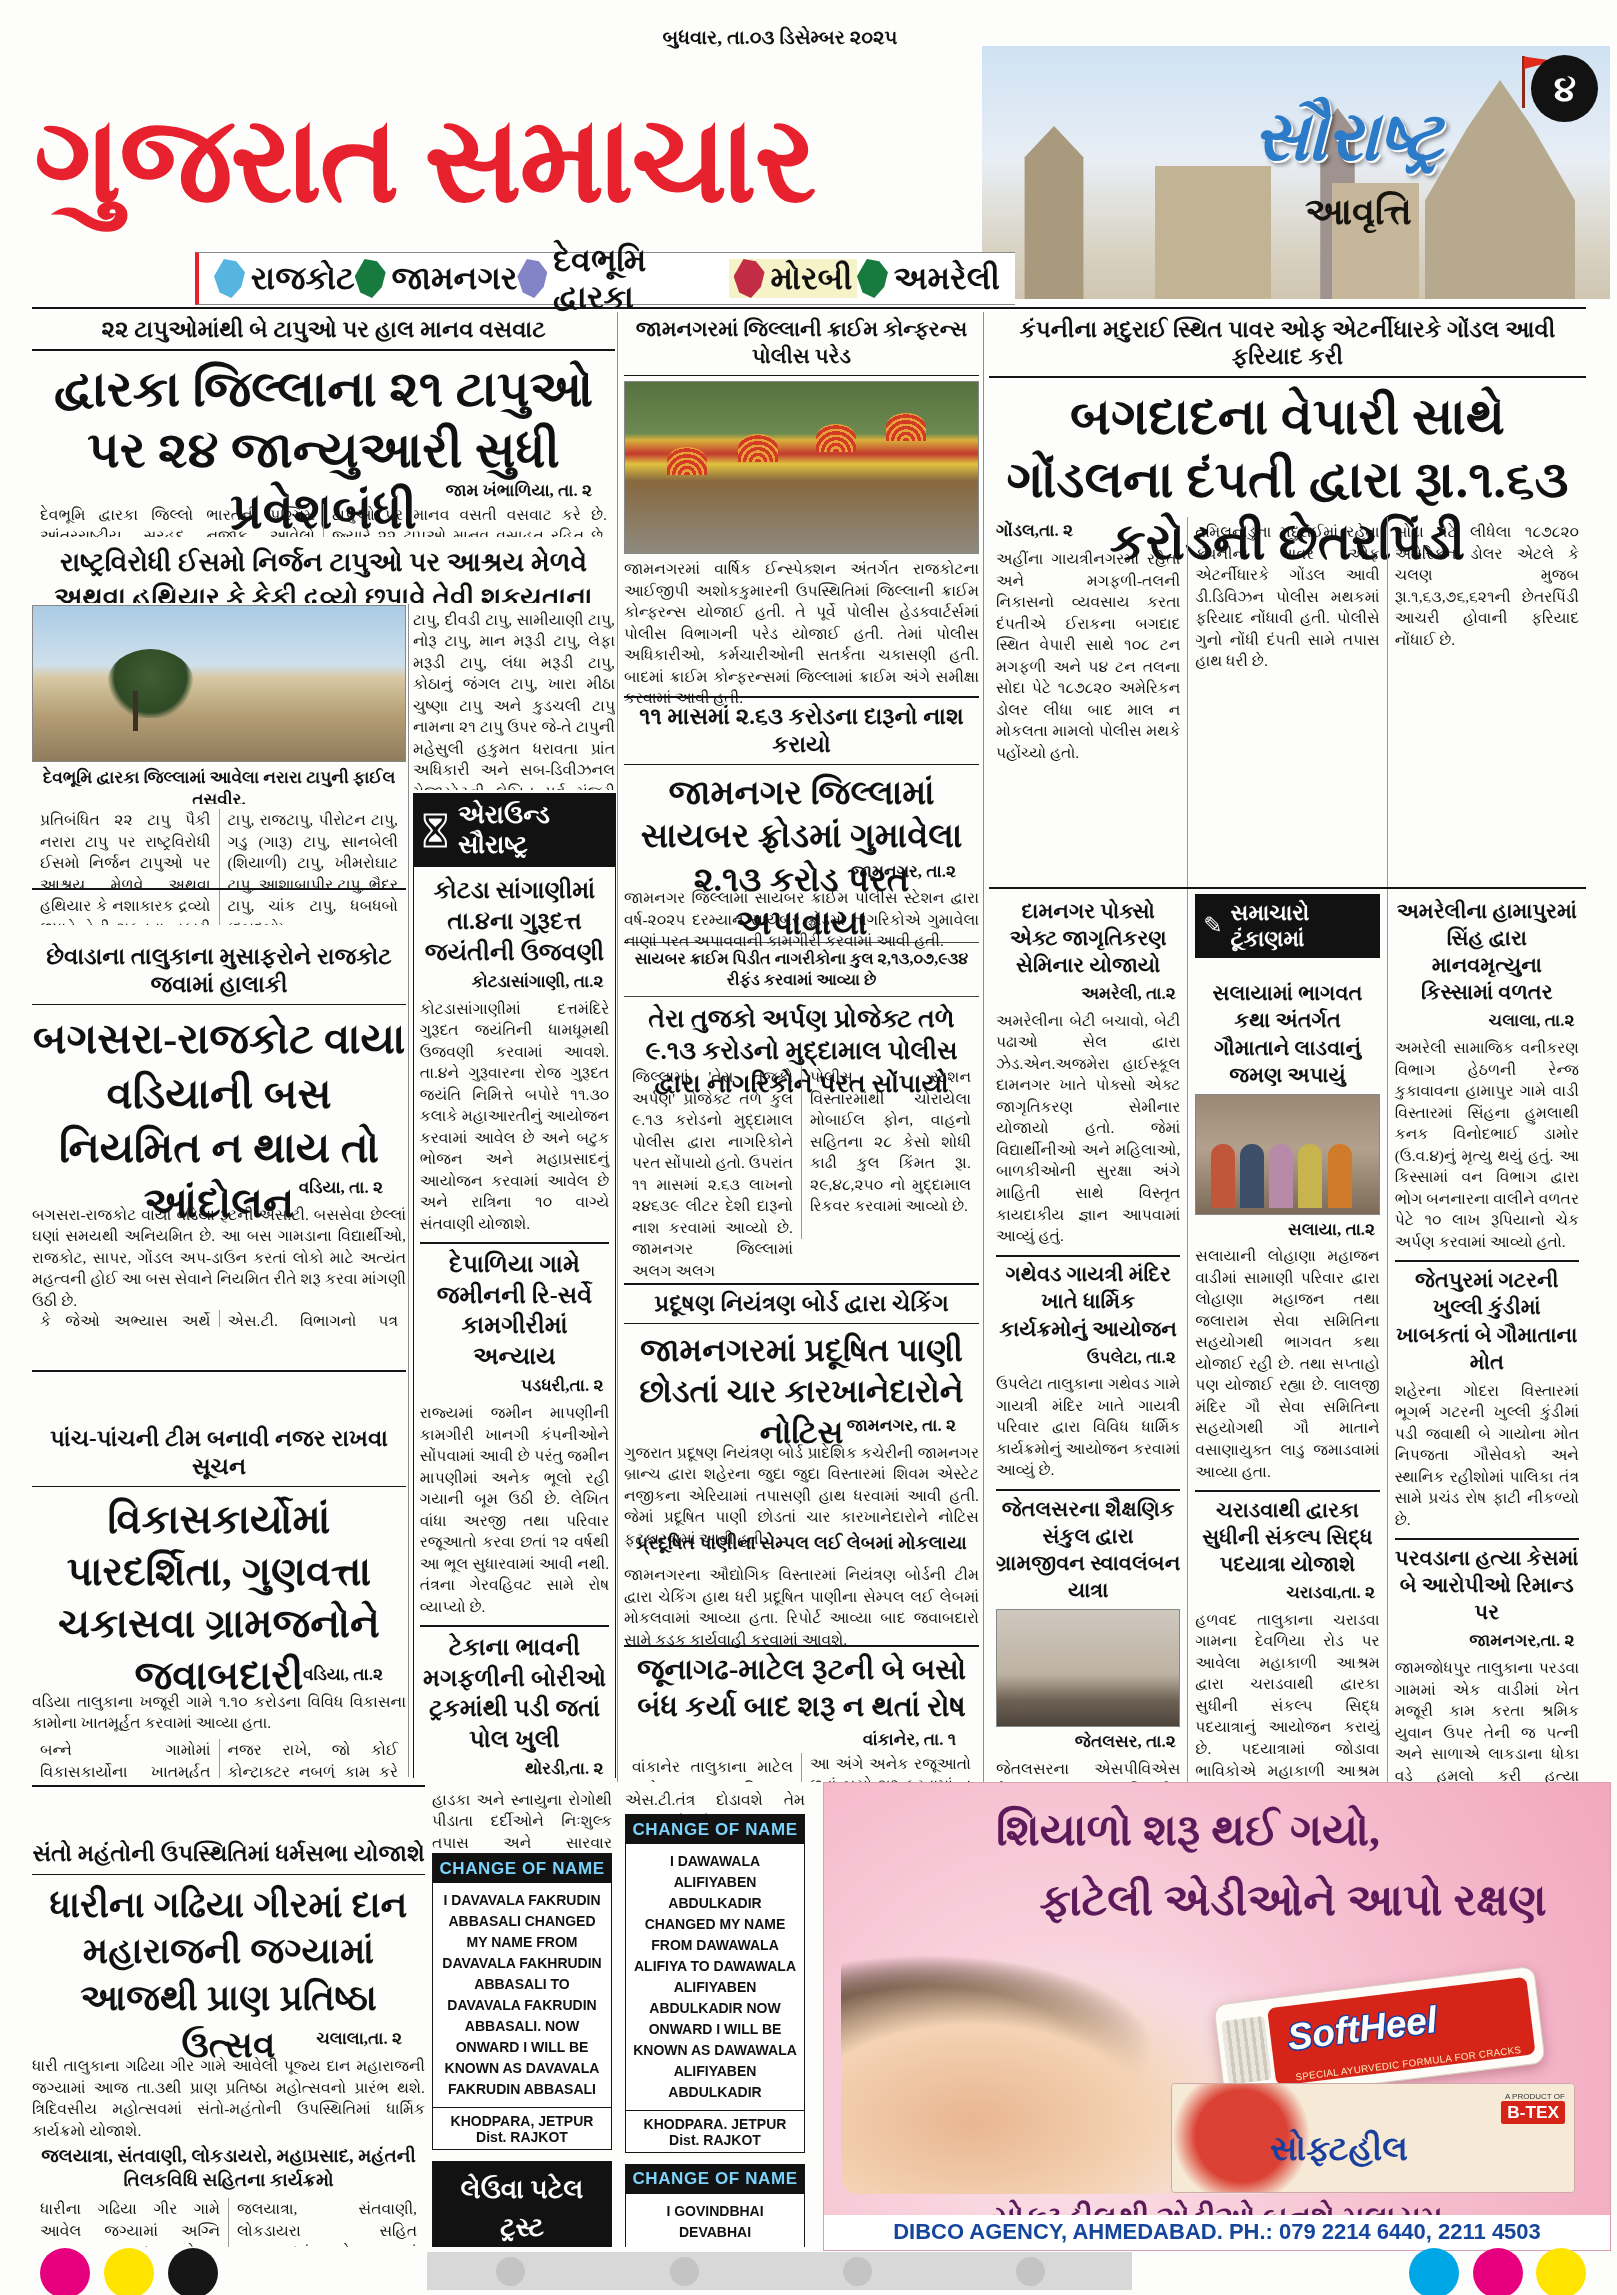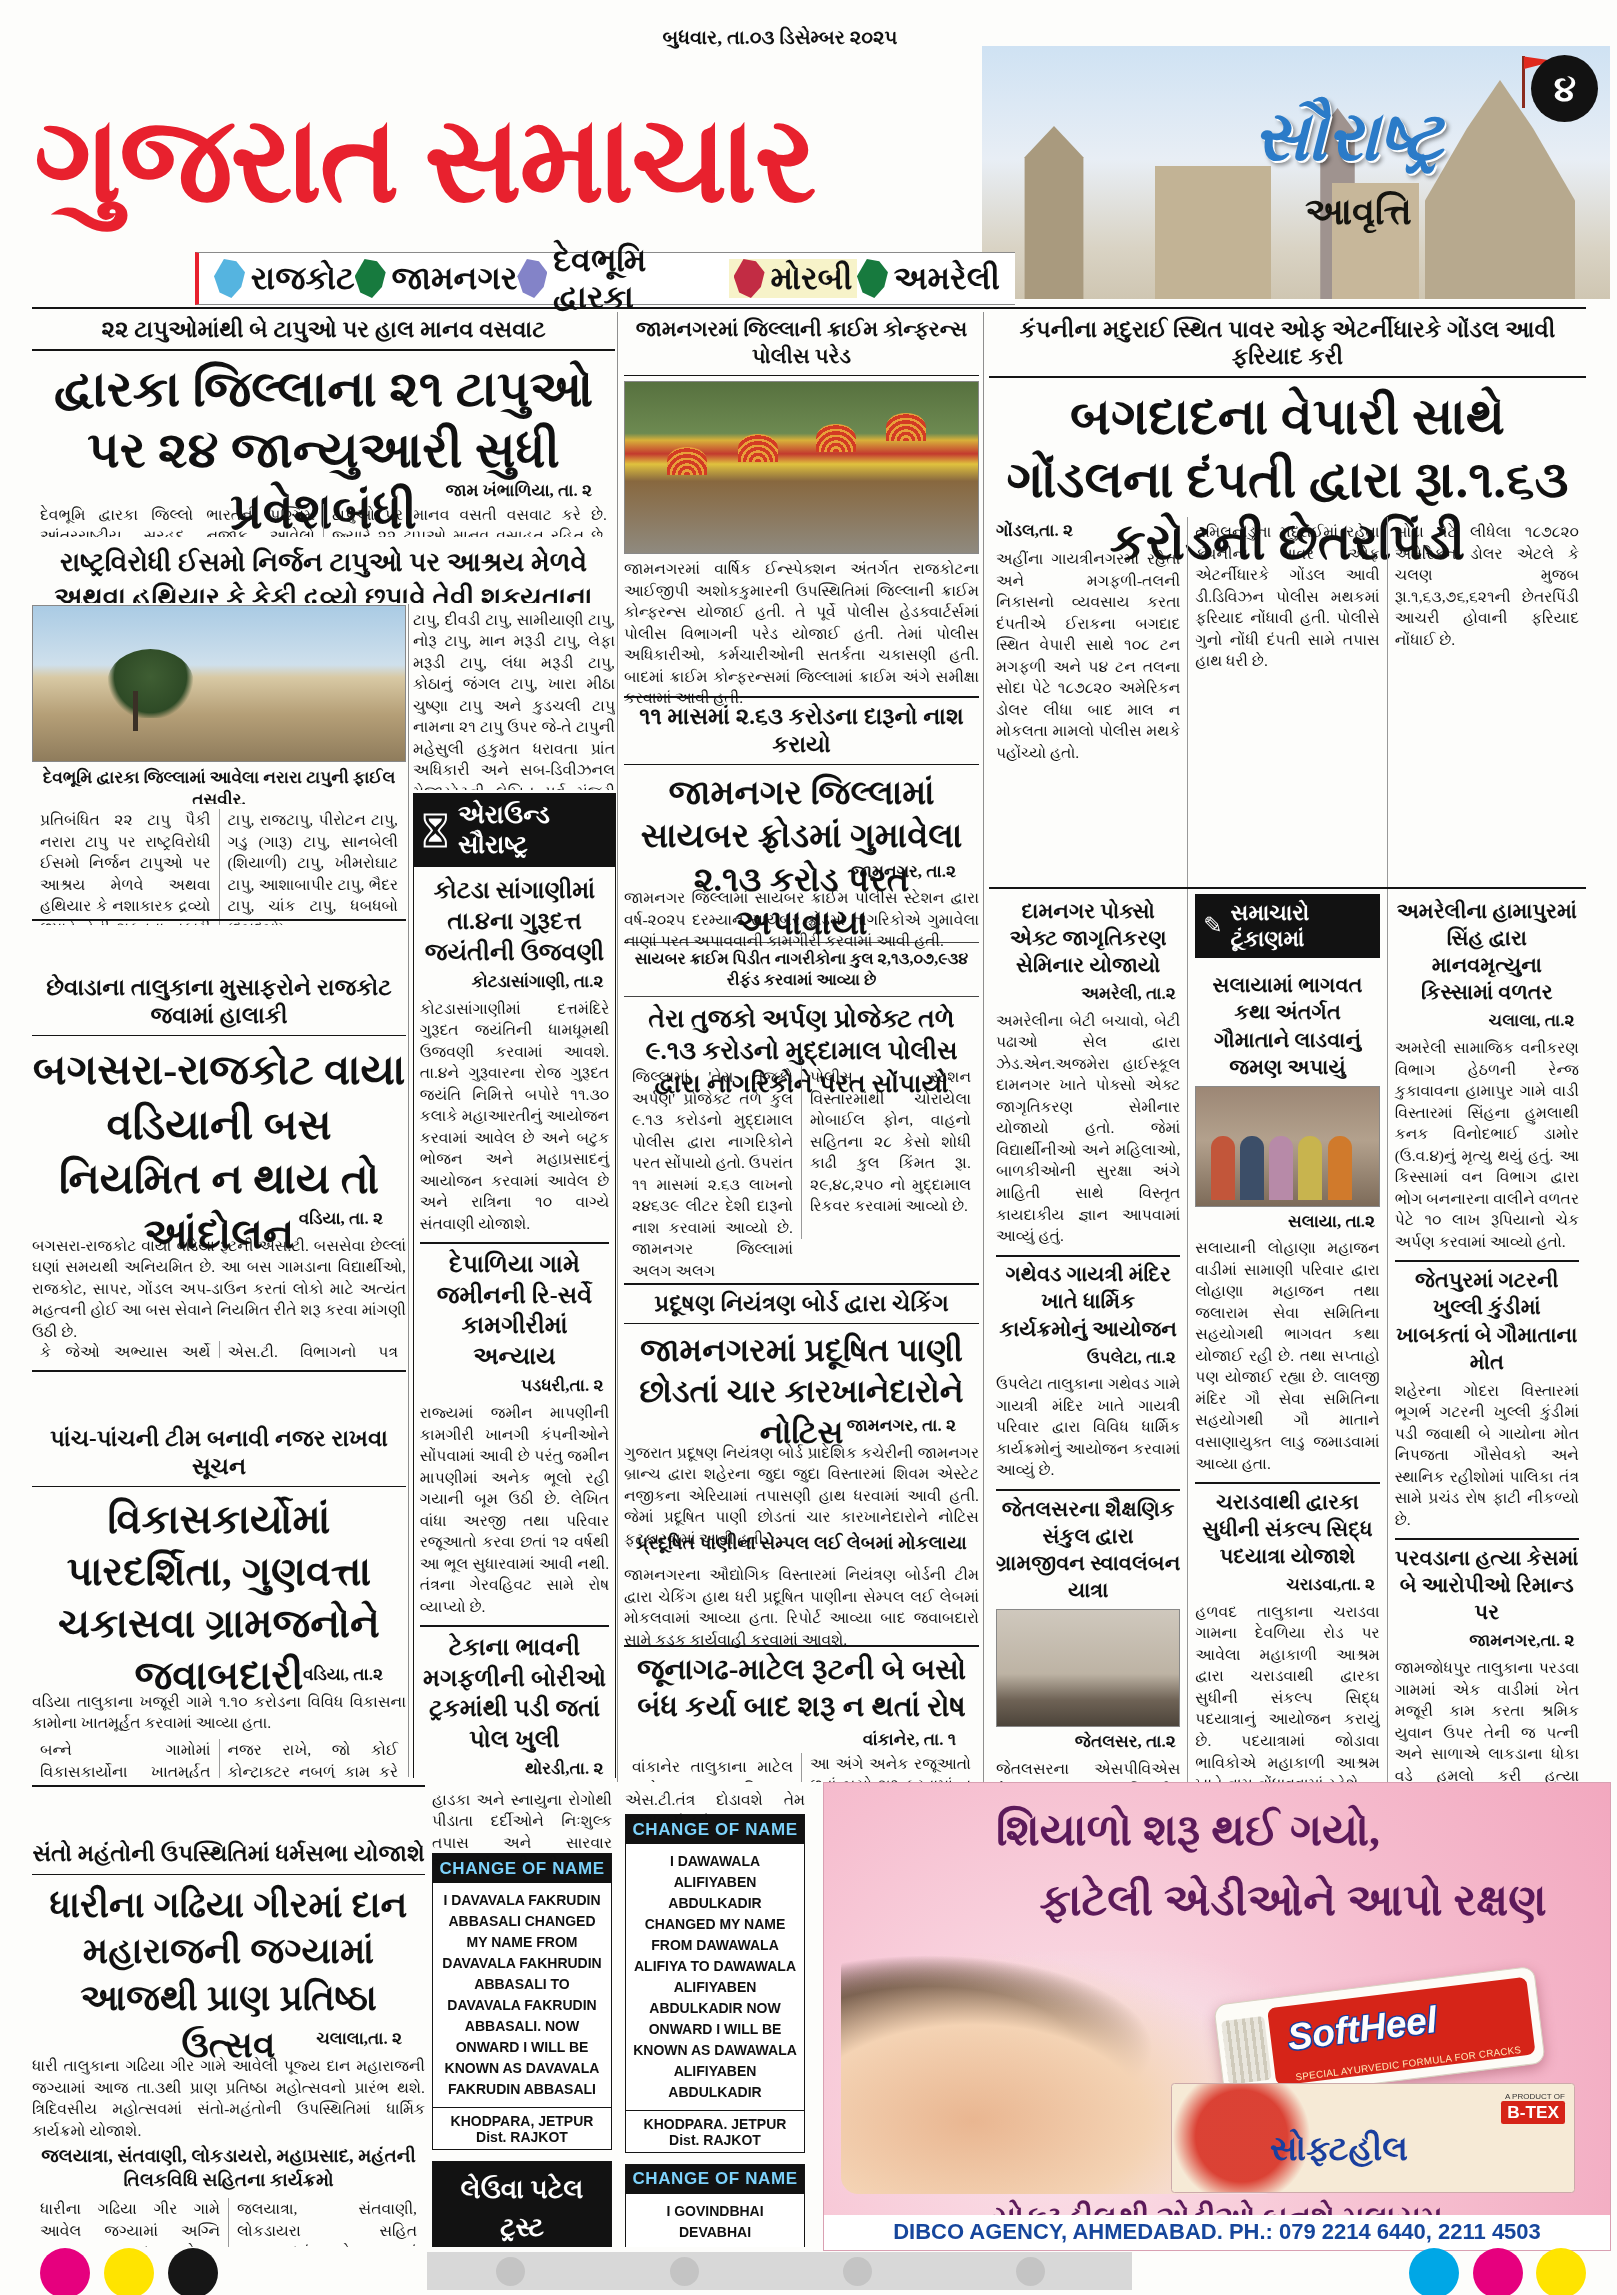--- a/index.html
+++ b/index.html
@@ -188,21 +188,21 @@
     </div>
     <div class="caption">દેવભૂમિ દ્વારકા જિલ્લામાં આવેલા નરારા ટાપુની ફાઈલ તસવીર.</div>
   </div>
   <div class="abs body-txt" style="left:413px; top:605px; width:202px; height:185px;">ટાપુ, દીવડી ટાપુ, સામીયાણી ટાપુ, નોરૂ ટાપુ, માન મરૂડી ટાપુ, લેફા મરૂડી ટાપુ, લંધા મરૂડી ટાપુ, કોઠાનું જંગલ ટાપુ, ખારા મીઠા ચુષ્ણા ટાપુ અને કુડચલી ટાપુ નામના ૨૧ ટાપુ ઉપર જે-તે ટાપુની મહેસુલી હકુમત ધરાવતા પ્રાંત અધિકારી અને સબ-ડિવીઝનલ મેજીસ્ટ્રેટની લેખિત પૂર્વ મંજુરી વિના પ્રવેશ કરવા પર પ્રતિબંધ મૂકવામાં આવ્યો છે. આ જાહેરનામું તા. ૨૪ જાન્યુઆરી સુધી અમલમાં રહેશે.</div>
 
   <div class="abs cols2" style="left:32px; top:809px; width:374px; height:116px;">
     <div class="body-txt">પ્રતિબંધિત ૨૨ ટાપુ પૈકી નરારા ટાપુ પર રાષ્ટ્રવિરોધી ઈસમો નિર્જન ટાપુઓ પર આશ્રય મેળવે અથવા હથિયાર કે નશાકારક દ્રવ્યો છુપાવે તેની શક્યતા નકારી શકાય નહી. ત્રાસવાદી</div>
     <div class="body-txt">ટાપુ, રાજટાપુ, પીરોટન ટાપુ, ગડુ (ગારૂ) ટાપુ, સાનબેલી (શિયાળી) ટાપુ, ખીમરોઘાટ ટાપુ, આશાબાપીર ટાપુ, ભૈદર ટાપુ, ચાંક ટાપુ, ધબધબો (દબદબો)</div>
   </div>
 
-  <div class="abs" style="left:32px; top:919px; width:374px; height:439px; border-top:2.3px solid #151515; padding-top:5.8px;">
+  <div class="abs" style="left:32px; top:888px; width:374px; height:439px; border-top:2.3px solid #151515; padding-top:5.8px;">
     <div class="kicker thin">છેવાડાના તાલુકાના મુસાફરોને રાજકોટ જવામાં હાલાકી</div>
     <div class="hl-lg" style="height:168px; font-size:42px;">બગસરા-રાજકોટ વાયા વડિયાની બસ નિયમિત ન થાય તો આંદોલન</div>
     <div class="dateline">વડિયા, તા. ૨</div>
     <div class="body-txt" style="height:110px;">બગસરા-રાજકોટ વાયા વડિયા રૂટની એસ.ટી. બસસેવા છેલ્લાં ઘણાં સમયથી અનિયમિત છે. આ બસ ગામડાના વિદ્યાર્થીઓ, રાજકોટ, સાપર, ગોંડલ અપ-ડાઉન કરતાં લોકો માટે અત્યંત મહત્વની હોઈ આ બસ સેવાને નિયમિત રીતે શરૂ કરવા માંગણી ઉઠી છે.</div>
     <div class="cols2" style="height:121px;">
       <div class="body-txt">કે જેઓ અભ્યાસ અર્થે રાજકોટ, ગોંડલ જતાં હોય છે તેઓને મુશ્કેલી પડી રહી છે. ઉપરાંત કારખાનામાં કામ કરતાં લોકો, દર્દીઓ, નોકરિયાતો સહિતના</div>
       <div class="body-txt">એસ.ટી. વિભાગનો પત્ર પાઠવી માંગણી કરવામાં આવી છે. ઉપરાંત આ બસસેવા શરૂ કરવામાં નહીં આવે તો આંદોલનની ચેતવણી પણ આપવામાં આવી છે.</div>
     </div>
   </div>
 
@@ -319,21 +319,21 @@
         <div class="dateline" style="padding-right:4.6px;">જેતલસર, તા.૨</div>
         <div class="body-txt">જેતલસરના એસપીવિએસ કેમ્પસમાં ગુજરાત વિદ્યાપીઠ આયોજિત ગ્રામજીવન સ્વાવલંબન યાત્રા દ્વારા સ્વદેશી અને સ્વાવલંબનનો સંદેશ અપાયો હતો. સરદાર વલ્લભભાઈ પટેલની ૧૫૦મી જન્મજયંતિ, વંદે માતરમ્ રાષ્ટ્રગાનના ૧૫૦ વર્ષ નિમિત્તે ગ્રામજીવન સ્વાવલંબન યાત્રાનું આયોજન કરવામાં આવ્યું હતું.</div>
 
       </div>
 
       <div style="flex:1; padding:4.6px 7px 0; border-right:1.2px solid #999;">
         <div class="news-box-hdr">
           <span class="pen-icon">✎</span>
           <span class="ttl">સમાચારો ટૂંકાણમાં</span>
         </div>
-        <div class="hl-xs" style="margin-top:11px;text-align:center;">સલાયામાં ભાગવત કથા અંતર્ગત ગૌમાતાને લાડવાનું જમણ અપાયું</div>
+        <div class="hl-xs" style="margin-top:19px;text-align:center;">સલાયામાં ભાગવત કથા અંતર્ગત ગૌમાતાને લાડવાનું જમણ અપાયું</div>
         <div class="photo ph-salaya" style="margin-top:4.6px;">
           <div class="p" style="left:8%; background:#c2563a;"></div>
           <div class="p" style="left:24%; background:#3c4e68;"></div>
           <div class="p" style="left:40%; background:#b78aa8;"></div>
           <div class="p" style="left:56%; background:#c8b44e;"></div>
           <div class="p" style="left:72%; background:#d07a2c;"></div>
         </div>
         <div class="dateline" style="padding-right:4.6px;">સલાયા, તા.૨</div>
         <div class="body-txt">સલાયાની લોહાણા મહાજન વાડીમાં સામાણી પરિવાર દ્વારા લોહાણા મહાજન તથા જલારામ સેવા સમિતિના સહયોગથી ભાગવત કથા યોજાઈ રહી છે. તથા સપ્તાહો પણ યોજાઈ રહ્યા છે. લાલજી મંદિર ગૌ સેવા સમિતિના સહયોગથી ગૌ માતાને વસાણાયુક્ત લાડુ જમાડવામાં આવ્યા હતા.</div>
         <div class="hl-xs sep-top">ચરાડવાથી દ્વારકા સુધીની સંકલ્પ સિદ્ધ પદયાત્રા યોજાશે</div>

